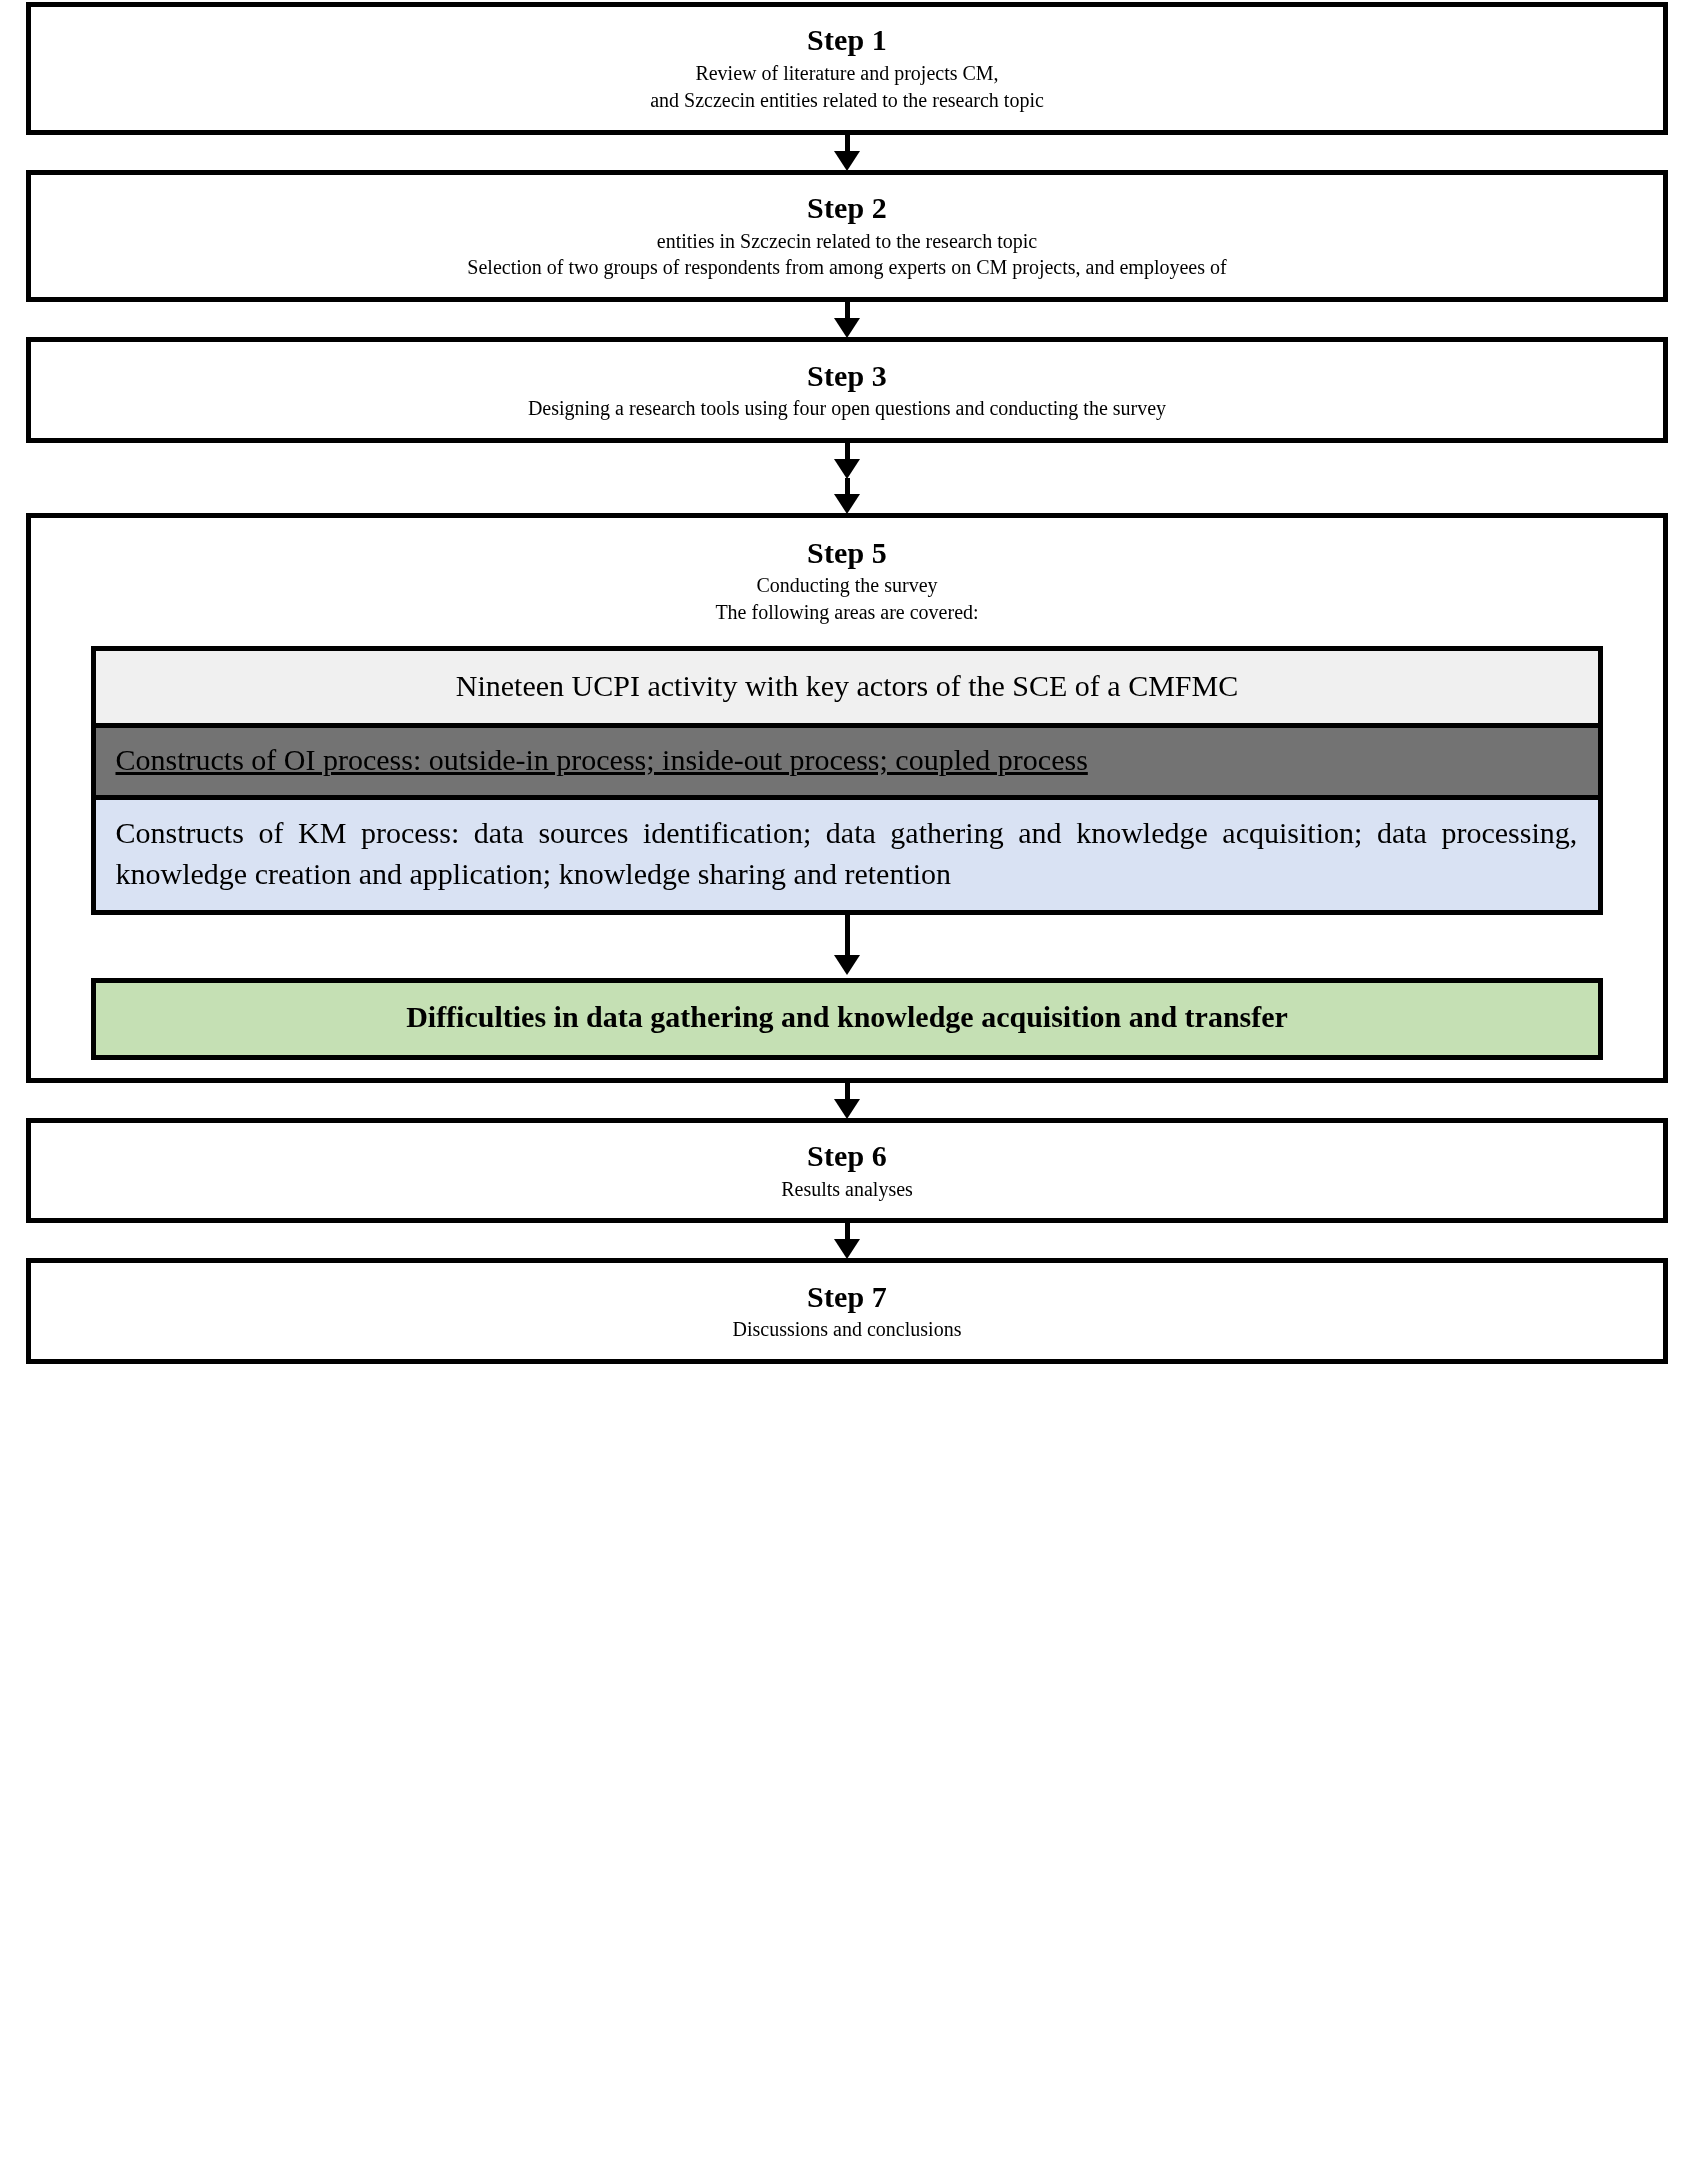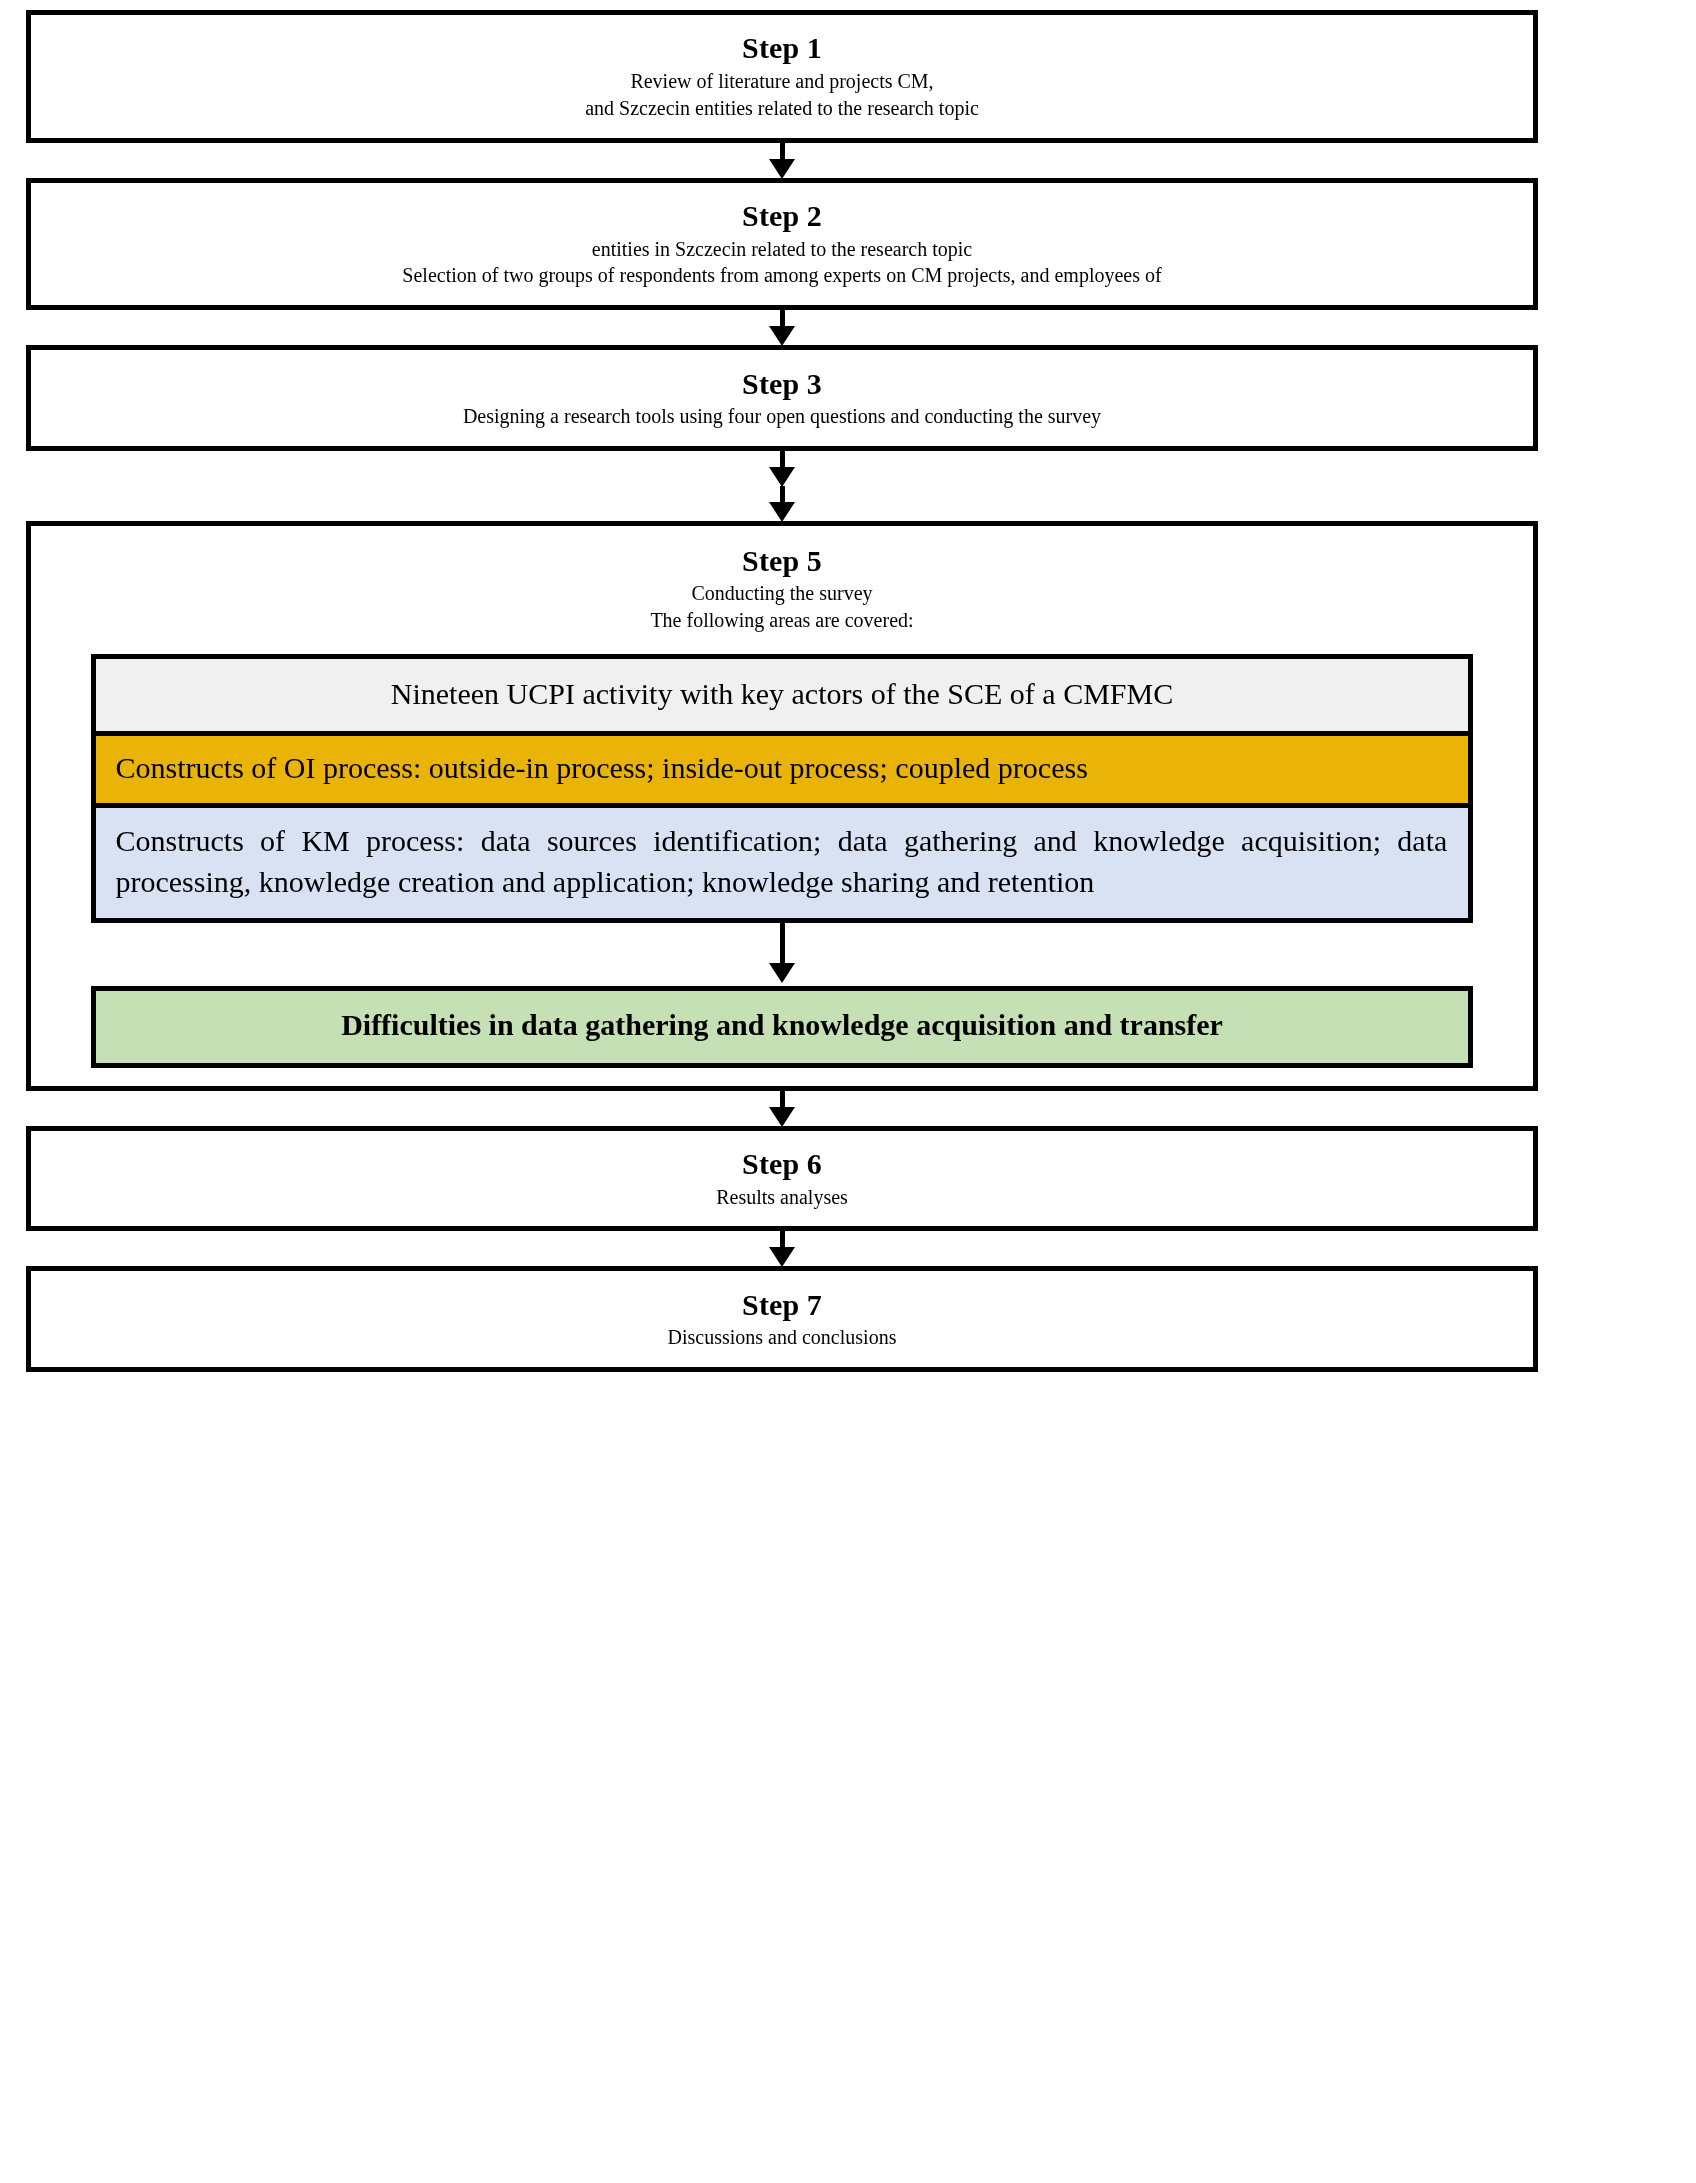--- a/index.html
+++ b/index.html
@@ -12,22 +12,22 @@
     height: 2183px;
     font-family: "Liberation Serif", "DejaVu Serif", serif;
     color: #000000;
     position: relative;
     overflow: hidden;
   }
 
   .flow {
     position: absolute;
     left: 26px;
-    top: 10px;
-    width: 1512px;
+    top: 2px;
+    width: 1642px;
   }
 
   
   .step-box {
     box-sizing: border-box;
     border: 5.5px solid #000000;
     background: #ffffff;
     width: 100%;
     text-align: center;
     padding: 13.4px 18px 16px 18px;
@@ -113,21 +113,21 @@
   }
   .sub-box.justified {
     text-align: justify;
     text-justify: inter-word;
     padding: 13.4px 20.7px 16px 19.5px;
   }
   
   .sub-box.standalone { border-top-width: 5.5px; font-weight: bold; }
 
   .bg-gray   { background: #f0f0f0; }
-  .bg-yellow { background: #eab308; }
+  .bg-yellow { background: #737373; text-decoration: underline; }
   .bg-blue   { background: #d9e2f3; }
   .bg-green  { background: #c5e0b4; }
 </style>
 </head>
 <body>
 
 <div class="flow">
 
   <div class="step-box">
     <div class="step-title">Step 1</div>

